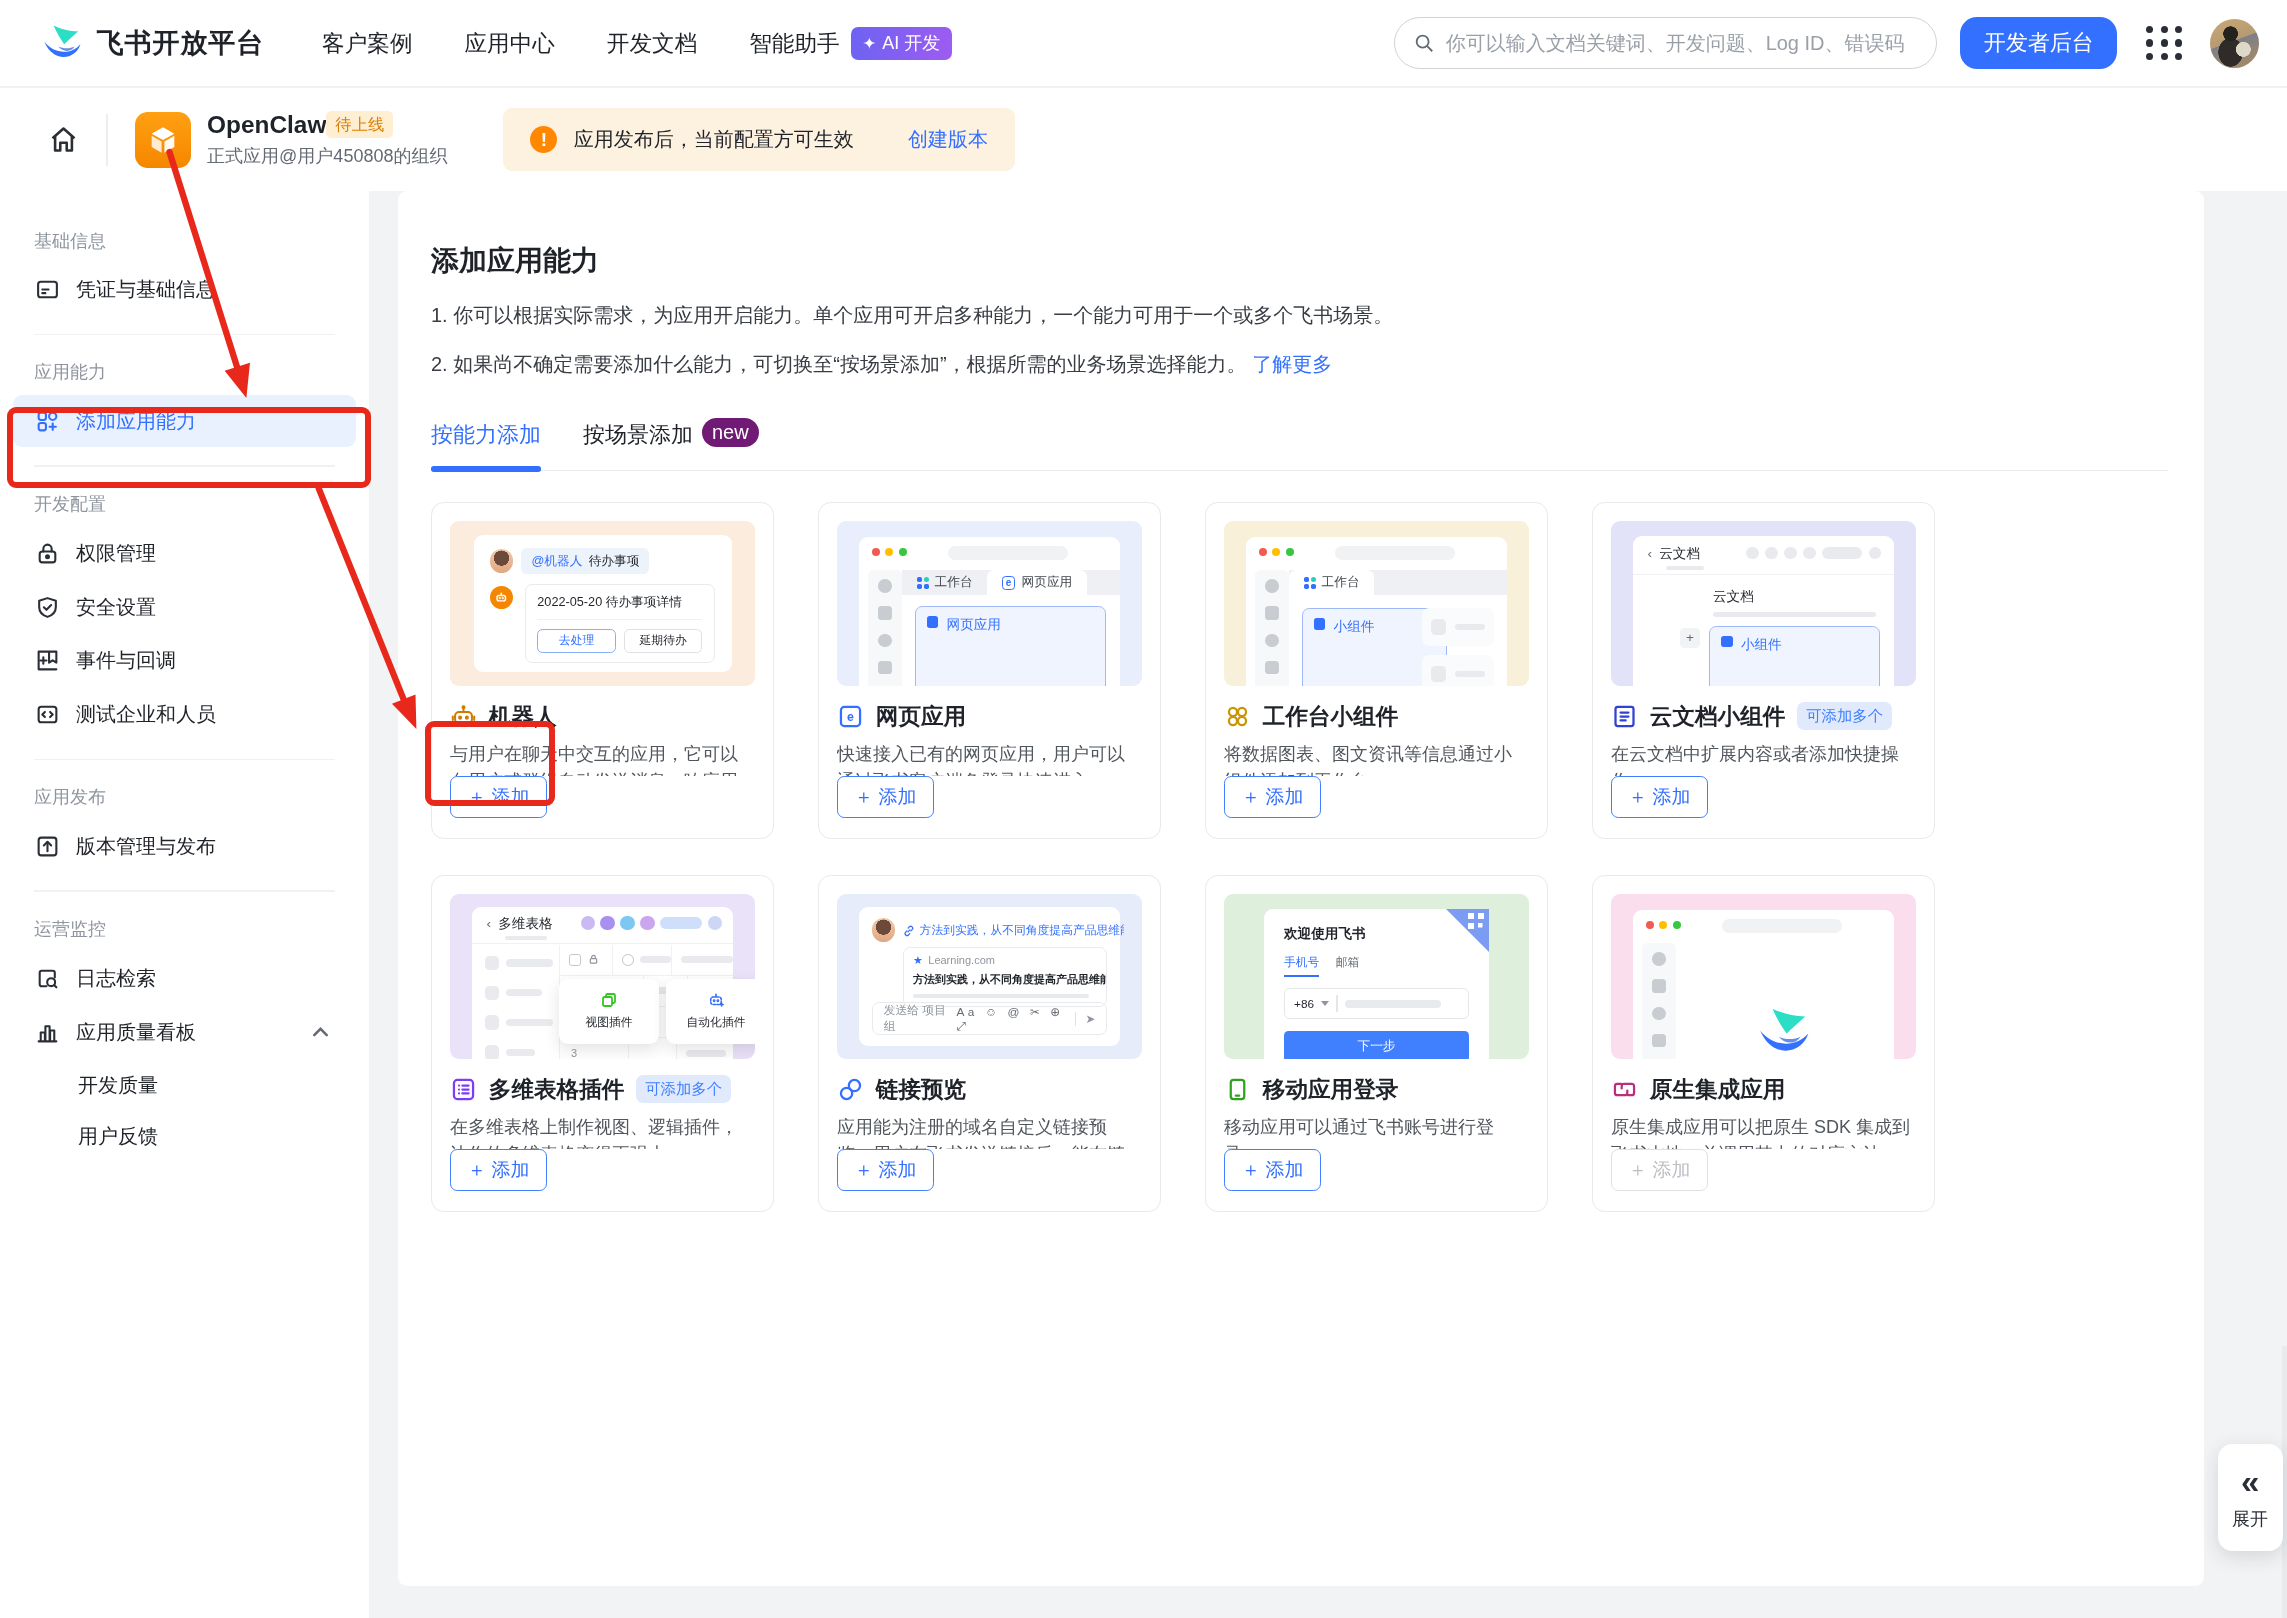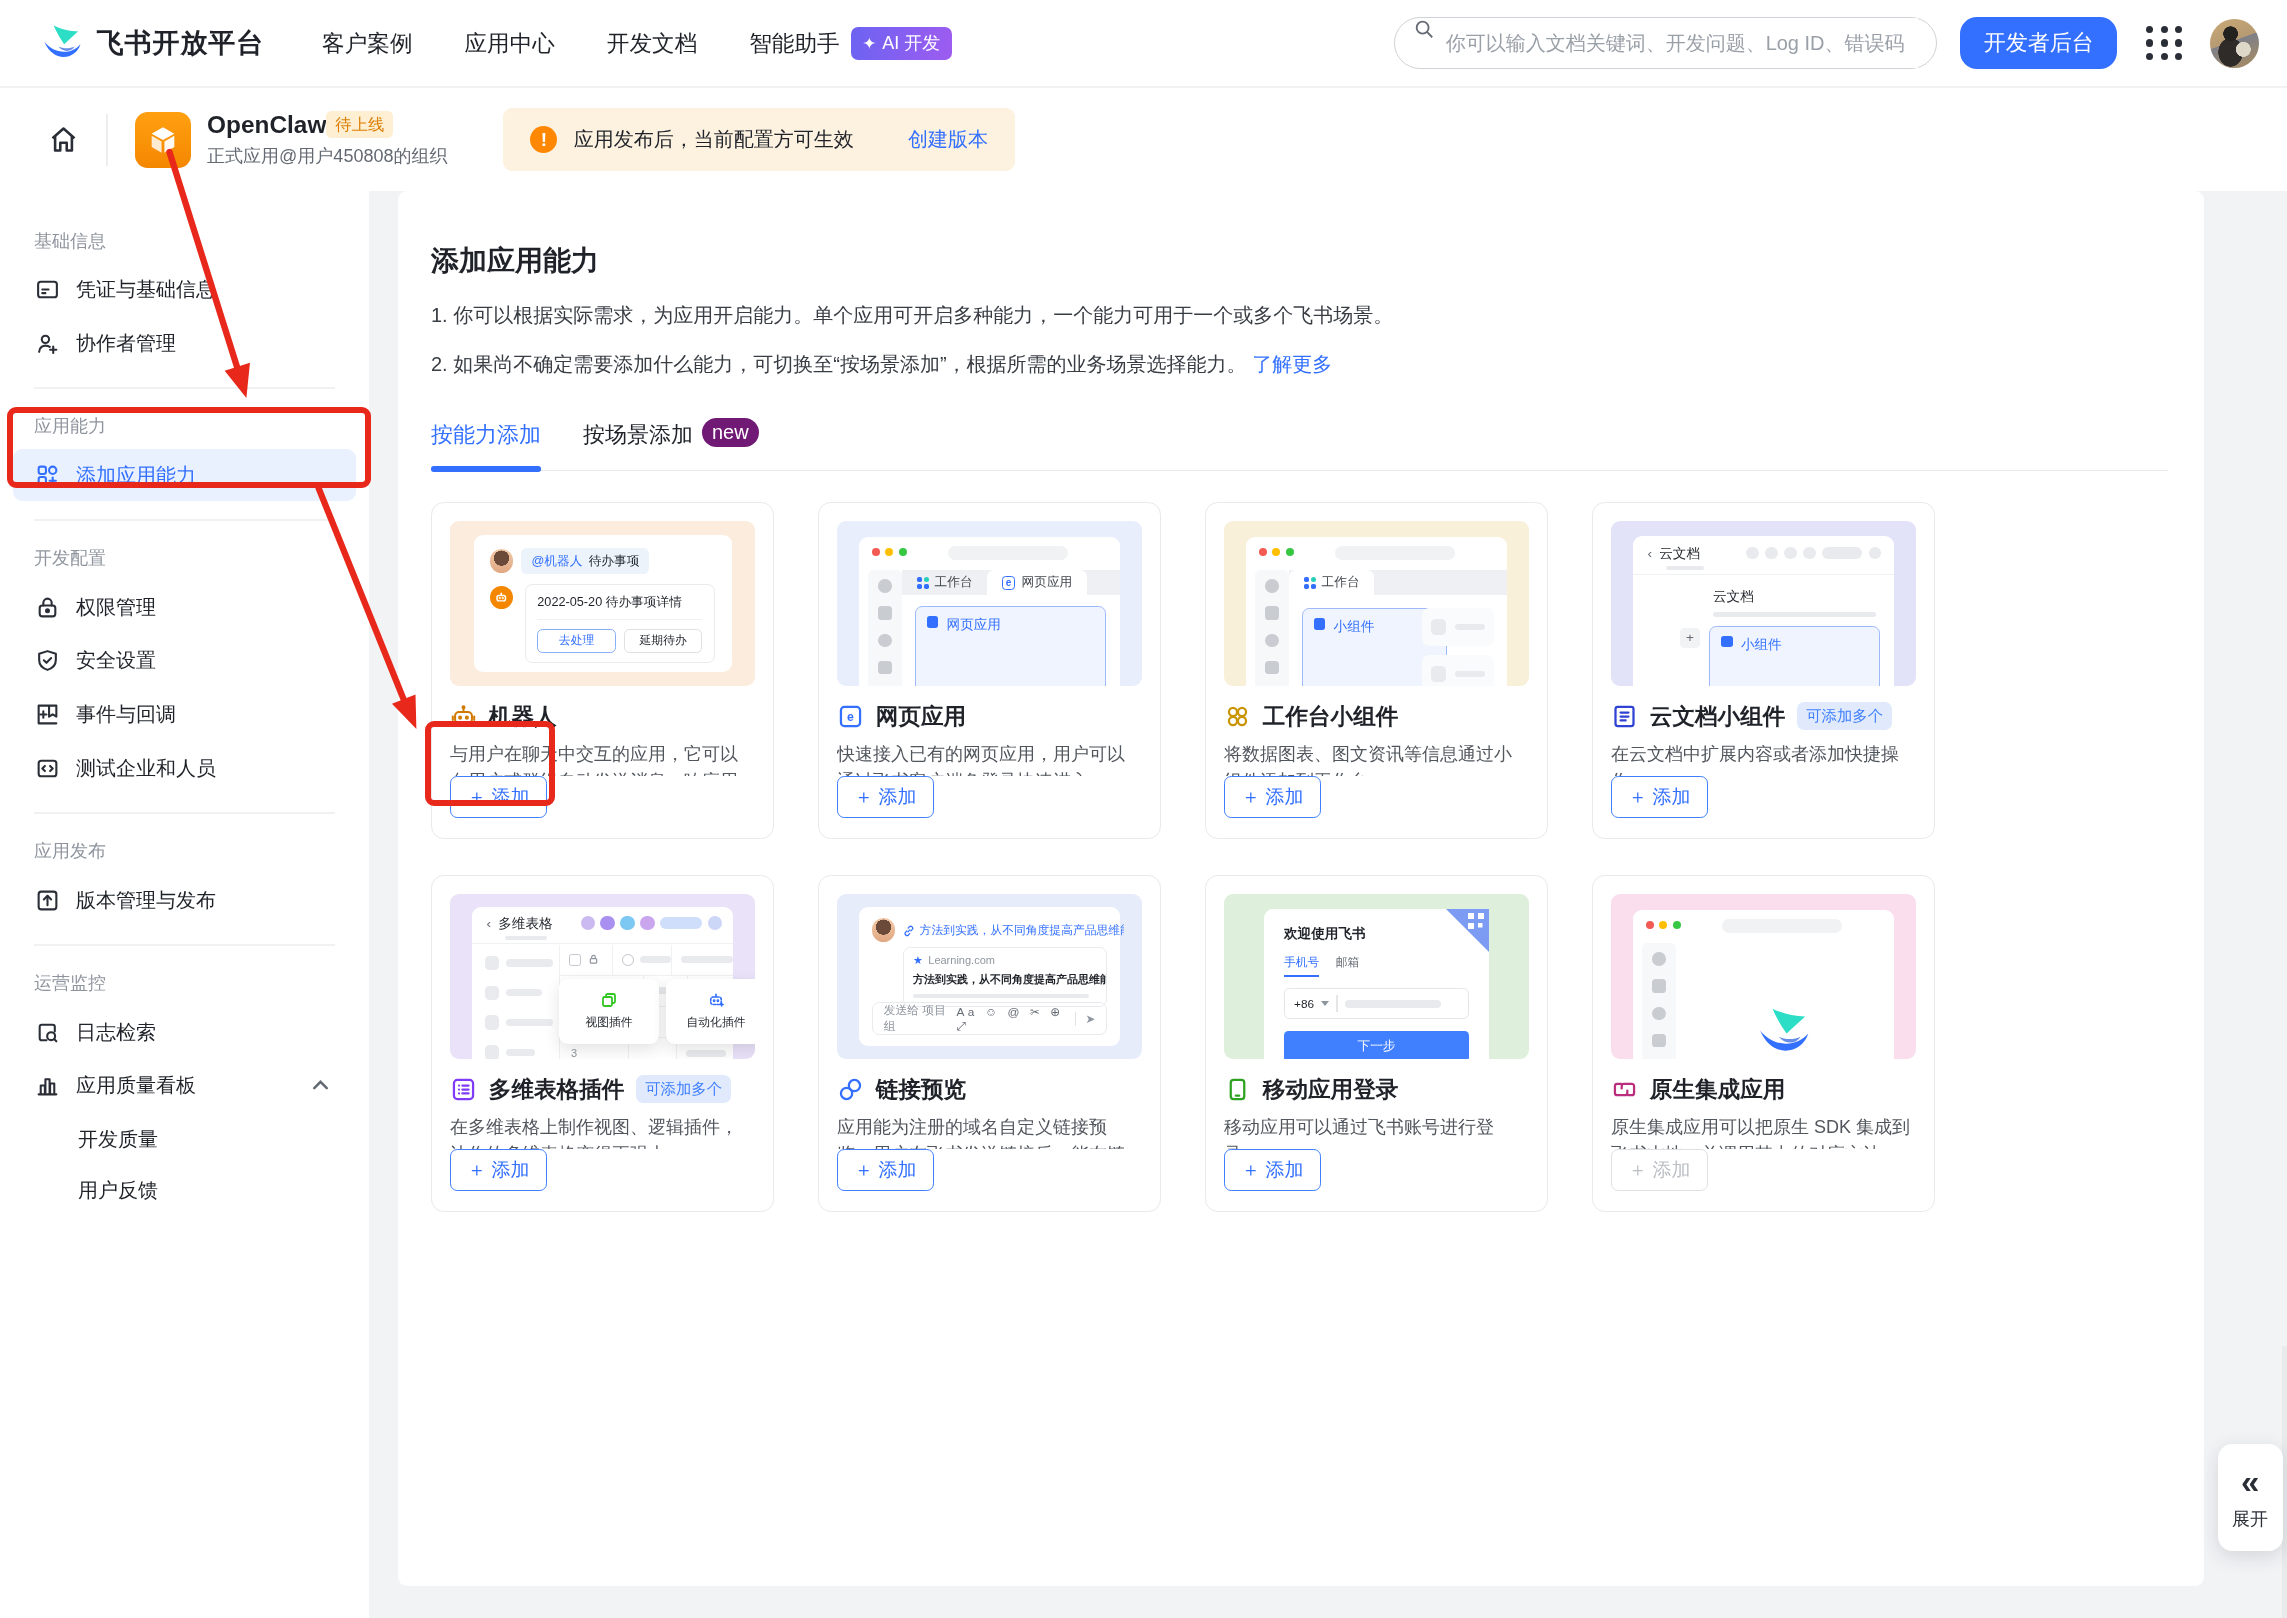--- a/index.html
+++ b/index.html
@@ -10,21 +10,21 @@
   .topbar { position:absolute; left:0; top:0; width:2288px; height:87px; background:#fff;
             border-bottom:0.9px solid #f0f1f2; display:flex; align-items:center; padding:0 29px 0 42px; z-index:40; }
   .brand { display:flex; align-items:center; gap:12.7px; }
   .brand-text { font-size:27px; font-weight:bold; letter-spacing:0.9px; }
   .nav-menu { display:flex; align-items:center; gap:52px; margin-left:58px; font-size:22.6px; }
   .nav-item { cursor:pointer; display:flex; align-items:center; }
   .ai-badge { background:linear-gradient(95deg,#6d63f2,#9d5cf0); color:#fff; font-size:18px;
               padding:4.5px 11.8px; border-radius:7.2px; margin-left:11px; display:inline-flex; align-items:center; gap:6.3px; }
   .spark { font-size:16.3px; }
   .search-box { margin-left:auto; width:543px; height:52px; border:1.8px solid #cfd3d7; border-radius:27px;
-                display:flex; padding:0 18px; gap:11px; background:#fff; }
+                display:flex; align-items:center; padding:0 18px; gap:11px; background:#fff; }
   .search-box input { border:none; outline:none; flex:1; font-size:20px; color:#1f2329; font-family:inherit; }
   .search-box input::placeholder { color:#9aa0a8; }
   .console-btn { margin-left:23.5px; background:#3370ff; color:#fff; font-size:22px; height:52px; padding:0 23.5px;
                  border:none; border-radius:17px; display:flex; align-items:center; cursor:pointer; font-family:inherit; }
   .grid-icon { margin-left:29px; display:grid; grid-template-columns:repeat(3,8.1px); gap:6.3px; cursor:pointer; }
   .grid-icon i { width:7.2px; height:7.2px; background:#2a2e36; border-radius:50%; }
   .avatar { margin-left:27px; width:49px; height:49px; border-radius:50%; cursor:pointer; overflow:hidden;
             background:
               radial-gradient(circle at 68% 62%, #ded8c8 0 16%, rgba(0,0,0,0) 17%),
               radial-gradient(circle at 42% 30%, #23221f 0 16%, rgba(0,0,0,0) 17%),
@@ -223,29 +223,20 @@
   <aside class="sidebar">
     <div class="side-section">基础信息</div>
     <div class="side-item">
       <svg viewBox="0 0 24 24" fill="none" stroke="#2a2e36" stroke-width="2" stroke-linecap="round">
         <rect x="3" y="4.5" width="18" height="15" rx="2.5"></rect>
           <line x1="7" y1="12" x2="13" y2="12"></line>
           <line x1="7" y1="15.5" x2="10" y2="15.5"></line>
       </svg>
       <span>凭证与基础信息</span>
     </div>
-    <div class="side-item">
-      <svg viewBox="0 0 24 24" fill="none" stroke="#2a2e36" stroke-width="2" stroke-linecap="round">
-        <circle cx="10" cy="8" r="3.5"></circle>
-          <path d="M4 20 C4 15.5 8 14 10 14 C11.5 14 13 14.4 14.2 15.3"></path>
-          <line x1="17.5" y1="15" x2="17.5" y2="21"></line>
-          <line x1="14.5" y1="18" x2="20.5" y2="18"></line>
-      </svg>
-      <span>协作者管理</span>
-    </div>
     <div class="side-divider"></div>
 
     <div class="side-section">应用能力</div>
     <div class="side-item active">
       <svg viewBox="0 0 24 24" fill="none" stroke="#3370ff" stroke-width="2" stroke-linecap="round">
         <rect x="3.5" y="3.5" width="7" height="7" rx="2"></rect>
           <rect x="13.5" y="3.5" width="7" height="7" rx="3.5"></rect>
           <rect x="3.5" y="13.5" width="7" height="7" rx="2"></rect>
           <line x1="17" y1="14" x2="17" y2="20"></line>
           <line x1="14" y1="17" x2="20" y2="17"></line>

